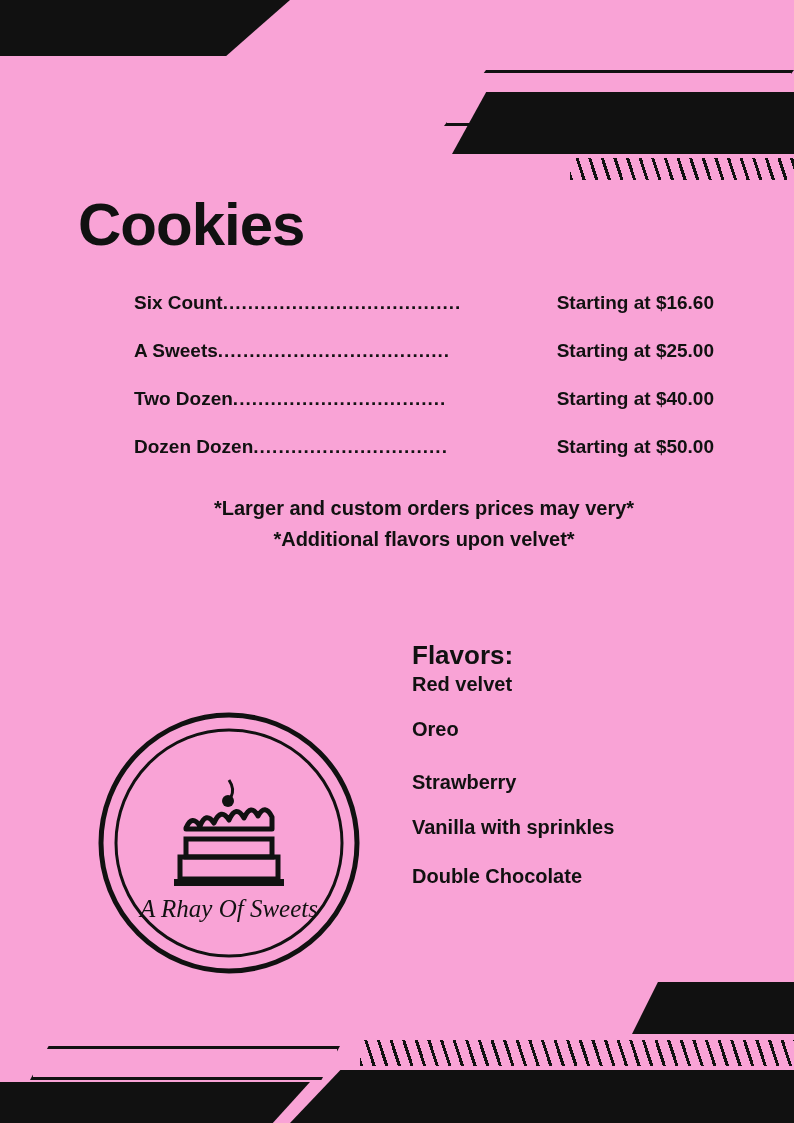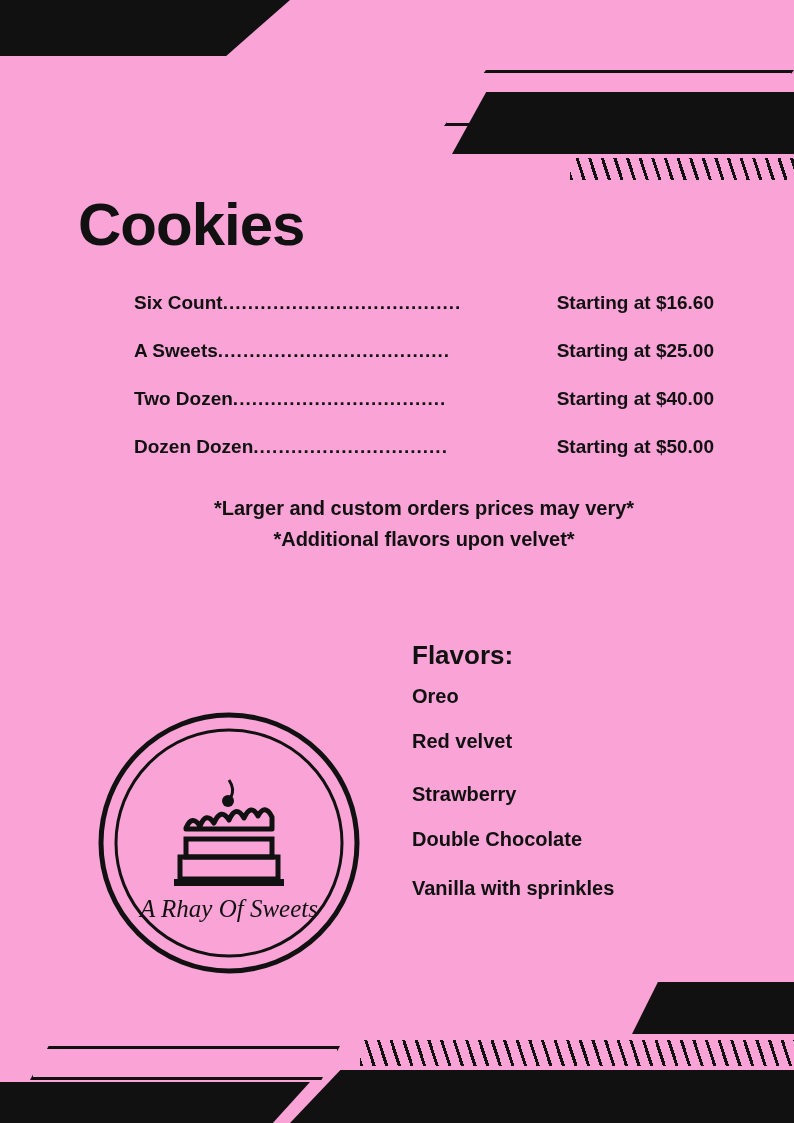--- a/index.html
+++ b/index.html
@@ -149,21 +149,21 @@
 
   .flavors {
     position: absolute;
     top: 640px;
     left: 412px;
   }
   .flavors-title {
     font-size: 26px;
     font-weight: bold;
     color: #111111;
-    margin-bottom: 14px;
+    margin-bottom: 2px;
   }
   .flavor-item {
     font-size: 20px;
     font-weight: bold;
     color: #111111;
     margin-bottom: 22px;
   }
   .flavor-item:nth-child(3) { margin-bottom: 30px; }
   .flavor-item:nth-child(5) { margin-bottom: 26px; }
 
@@ -222,25 +222,25 @@
 
   </div>
 
   <div class="notes">
     <div>*Larger and custom orders prices may very*</div>
     <div>*Additional flavors upon velvet*</div>
   </div>
 
   <div class="flavors">
     <div class="flavors-title">Flavors:</div>
+    <div class="flavor-item">Red velvet</div>
     <div class="flavor-item">Oreo</div>
-    <div class="flavor-item">Red velvet</div>
     <div class="flavor-item">Strawberry</div>
+    <div class="flavor-item">Vanilla with sprinkles</div>
     <div class="flavor-item">Double Chocolate</div>
-    <div class="flavor-item">Vanilla with sprinkles</div>
   </div>
 
   <div class="logo">
     <svg viewBox="0 0 262 262" width="262" height="262" xmlns="http://www.w3.org/2000/svg">
       <circle cx="131" cy="131" r="128" fill="none" stroke="#111111" stroke-width="5"></circle>
       <circle cx="131" cy="131" r="113" fill="none" stroke="#111111" stroke-width="3"></circle>
       <g transform="translate(0,-6)">
 
         <path d="M131 74 q6 9 2 17" fill="none" stroke="#111111" stroke-width="3"></path>
         <circle cx="130" cy="95" r="6" fill="#111111"></circle>

